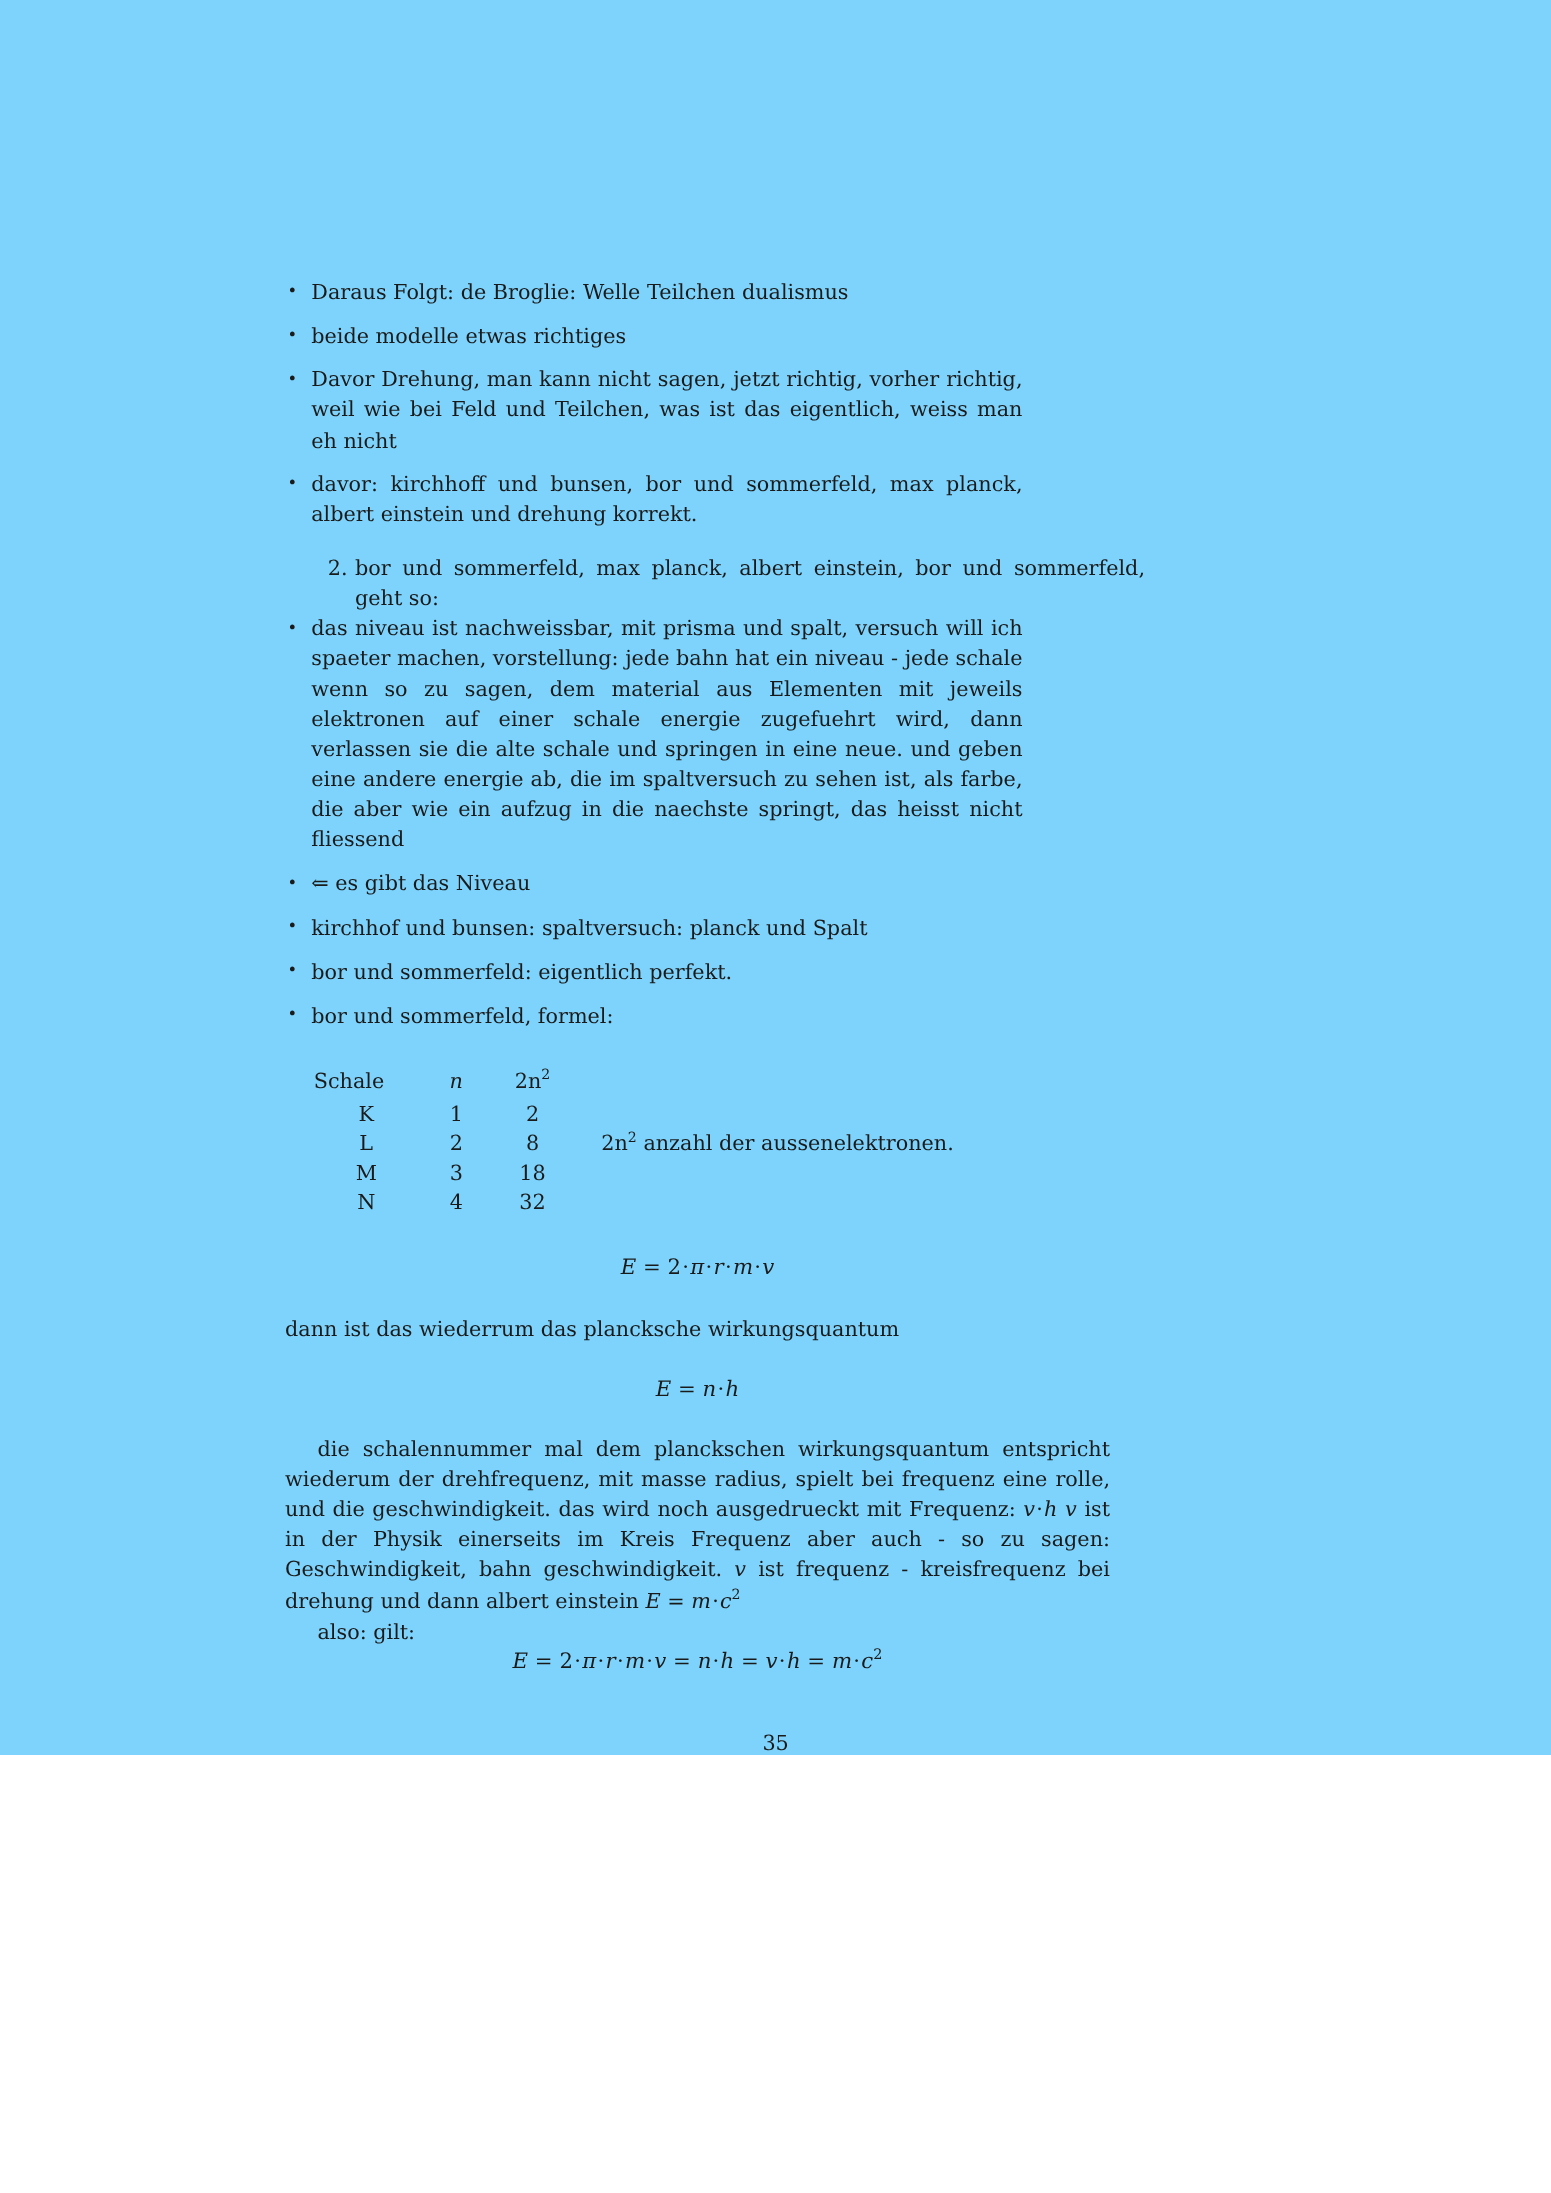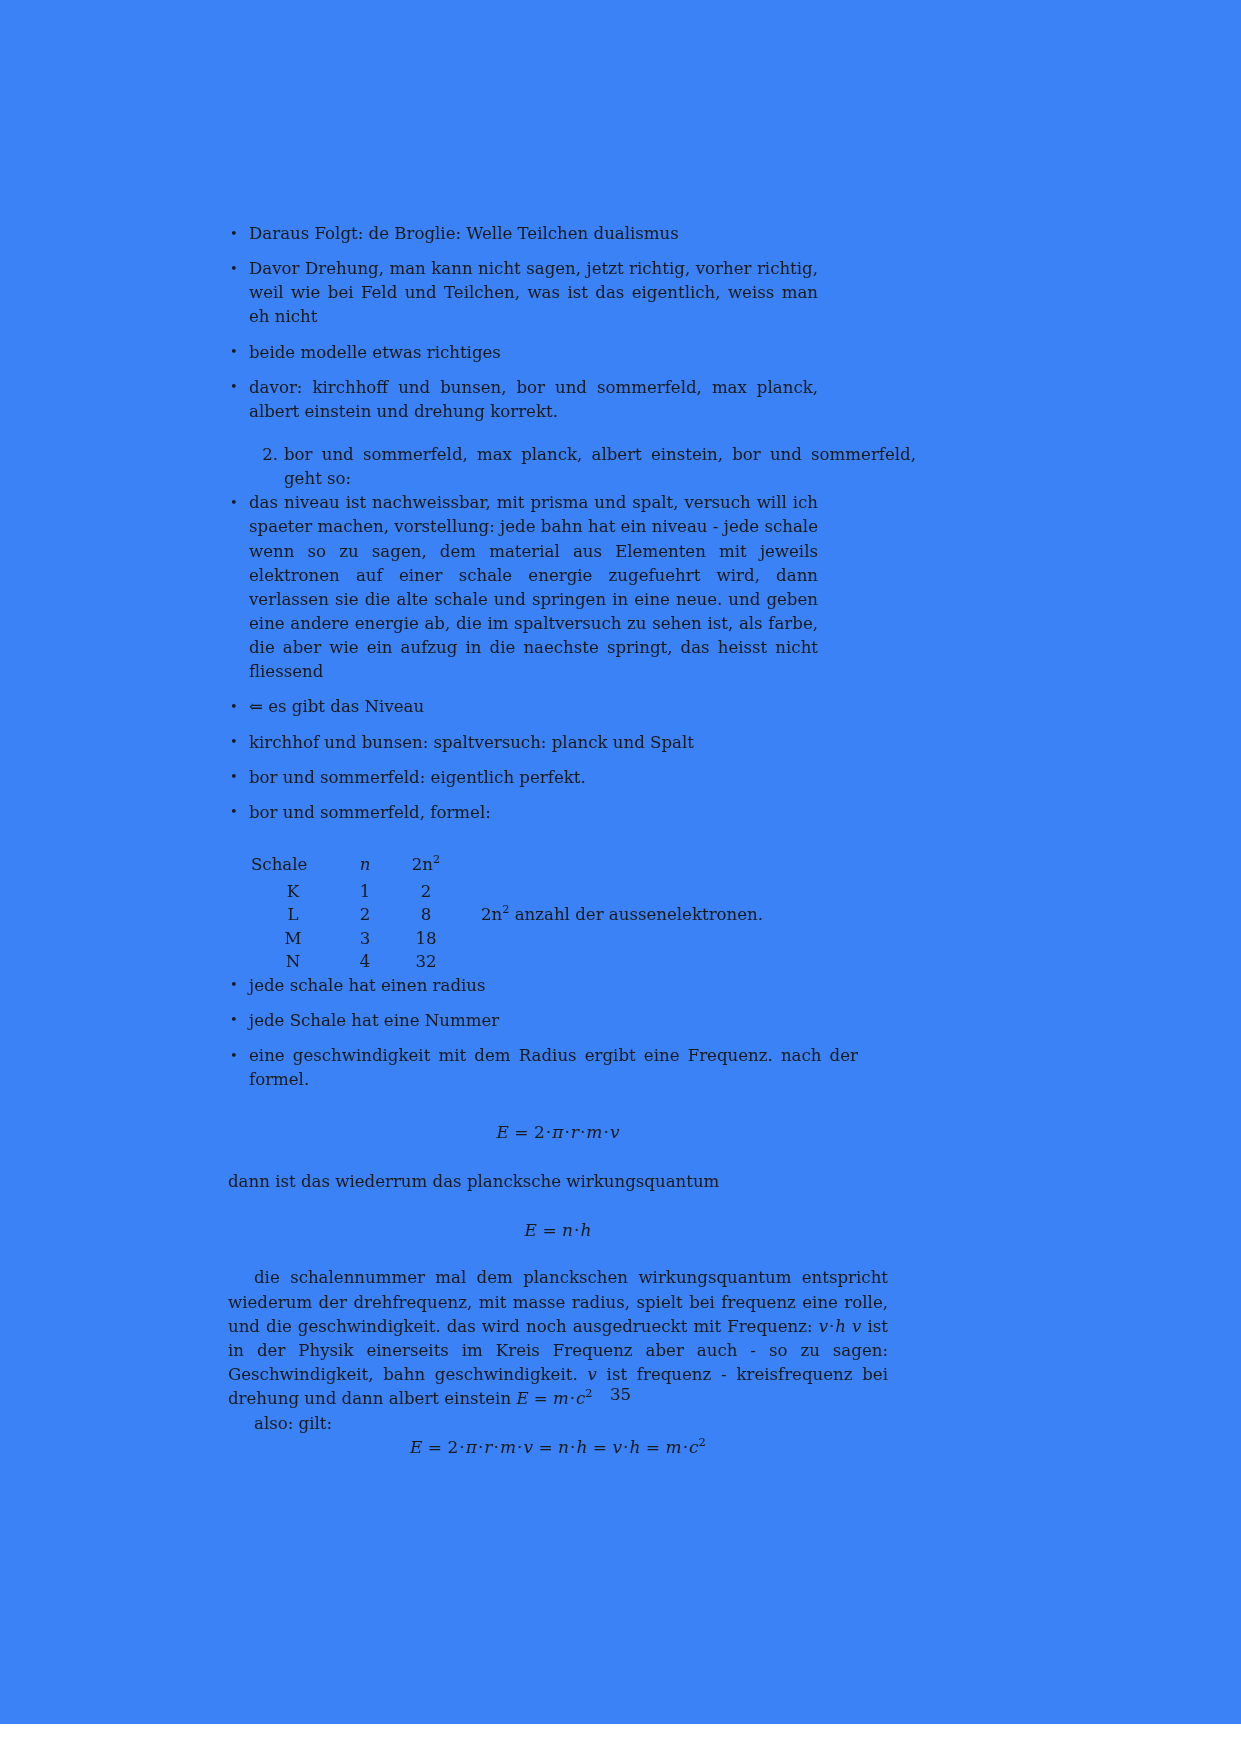--- a/index.html
+++ b/index.html
@@ -7,23 +7,23 @@
     padding: 0;
     background: #ffffff;
   }
   body {
     font-family: "DejaVu Serif", "Liberation Serif", serif;
     color: #1a1a1a;
   }
   .page {
     position: relative;
     width: 1241px;
-    height: 1724px;
+    height: 1404px;
     margin: 0 auto;
-    background: #3b82f6;
+    background: #7dd3fc;
     overflow: hidden;
   }
   .content {
     position: absolute;
     left: 228px;
     top: 222px;
     width: 660px;
   }
 
   
@@ -162,22 +162,22 @@
 </style>
 </head>
 <body>
 
 <div class="page">
 
   <div class="content">
 
     <ul class="blist bl-top txt">
       <li><span>Daraus Folgt: de Broglie: Welle Teilchen dualismus</span></li>
+      <li><span>beide modelle etwas richtiges</span></li>
       <li><span>Davor Drehung, man kann nicht sagen, jetzt richtig, vorher richtig, weil wie bei Feld und Teilchen, was ist das eigentlich, weiss man eh nicht</span></li>
-      <li><span>beide modelle etwas richtiges</span></li>
       <li><span>davor: kirchhoff und bunsen, bor und sommerfeld, max planck, albert einstein und drehung korrekt.</span></li>
     </ul>
 
     <div class="enum txt">
       <span class="num">2.</span>
       <span>bor und sommerfeld, max planck, albert einstein, bor und sommerfeld, geht so:</span>
     </div>
 
     <ul class="blist bl-sub txt">
       <li><span>das niveau ist nachweissbar, mit prisma und spalt, versuch will ich spaeter machen, vorstellung: jede bahn hat ein niveau - jede schale wenn so zu sagen, dem material aus Elementen mit jeweils elektronen auf einer schale energie zugefuehrt wird, dann verlassen sie die alte schale und springen in eine neue. und geben eine andere energie ab, die im spaltversuch zu sehen ist, als farbe, die aber wie ein aufzug in die naechste springt, das heisst nicht fliessend</span></li>
@@ -218,25 +218,20 @@
         </tr>
         <tr>
           <td class="c-shale">N</td>
           <td class="c-n">4</td>
           <td class="c-2n2">32</td>
           <td class="c-note"></td>
         </tr>
       </tbody>
     </table>
 
-    <ul class="blist bl-outer txt">
-      <li><span>jede schale hat einen radius</span></li>
-      <li><span>jede Schale hat eine Nummer</span></li>
-      <li><span>eine geschwindigkeit mit dem Radius ergibt eine Frequenz. nach der formel.</span></li>
-    </ul>
 
     <div class="display-eq math">
       <span>E<span class="op"> = </span><span class="num-up">2</span><span class="dot">·</span>π<span class="dot">·</span>r<span class="dot">·</span>m<span class="dot">·</span>v</span>
     </div>
 
     <p class="body">dann ist das wiederrum das plancksche wirkungsquantum</p>
 
     <div class="display-eq eq-tight math">
       <span>E<span class="op"> = </span>n<span class="dot">·</span>h</span>
     </div>

